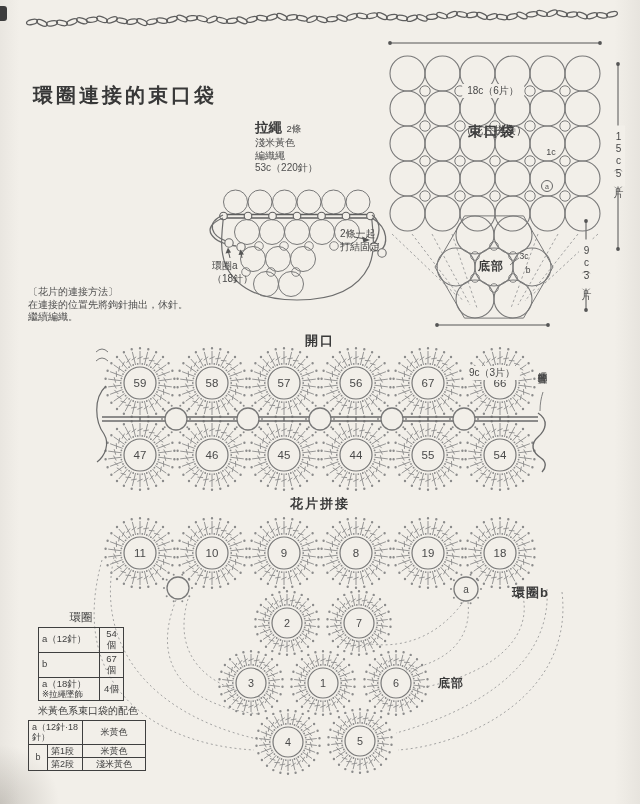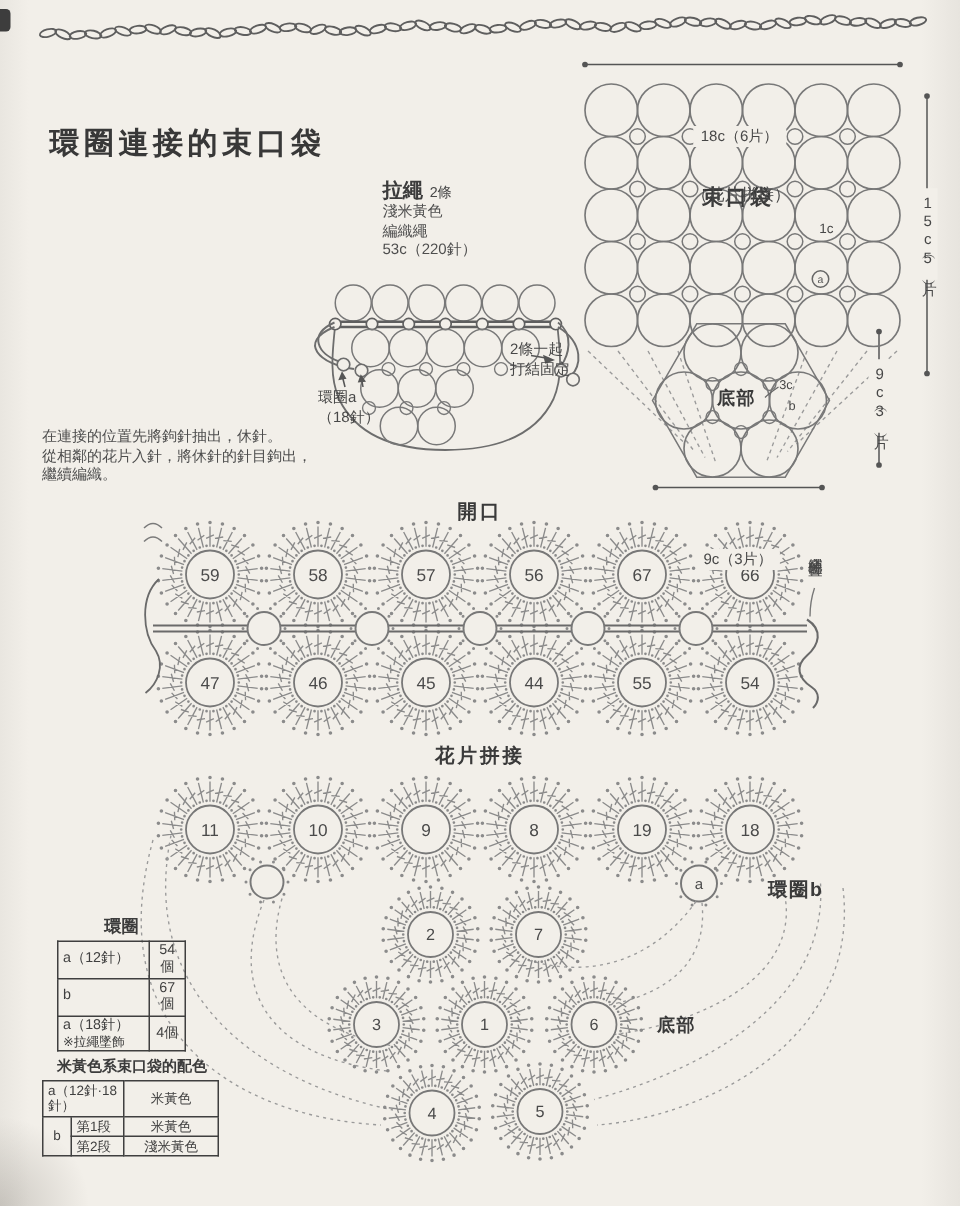--- a/index.html
+++ b/index.html
@@ -11,21 +11,21 @@
   #page::after{content:"";position:absolute;left:0;bottom:0;width:60px;height:60px;
     background:radial-gradient(circle at 0% 100%,rgba(110,104,96,.28),transparent 70%);pointer-events:none;}
   .lbl{position:absolute;white-space:nowrap;color:#474747;}
   .ctr{transform:translate(-50%,-50%);}
   .bold{font-weight:bold;}
   .vtext{writing-mode:vertical-rl;text-orientation:upright;letter-spacing:1px;}
   .bgmask{background:#f2efe9;padding:0 5px;margin-top:48px;}
   .bgmaskv{background:#f2efe9;padding:5px 0;}
   svg{position:absolute;left:0;top:0;}
   .tbl-wrap{position:absolute;}
-  .tbl-title{text-align:center;font-weight:bold;color:#3c3c3c;margin-bottom:2px;}
+  .tbl-title{text-align:center;font-weight:normal;color:#3c3c3c;margin-bottom:2px;}
   table{border-collapse:collapse;background:transparent;}
   td{border:1px solid #3f3f3f;color:#3f3f3f;padding:1px 3px;line-height:1.15;}
   td.c{text-align:center;}
   #title{font-weight:bold;letter-spacing:3px;color:#383838;font-size:20px;}
   .note{font-size:10px;line-height:12.6px;color:#4e4e4e;}
   #corner-mark{position:absolute;left:0;top:6px;width:7px;height:15px;background:#3d3d3d;border-radius:0 3px 3px 0;}
 </style>
 </head>
 <body>
 
@@ -453,22 +453,22 @@
 
   <div class="lbl" style="left:255px;top:118px;">
     <div><span class="bold" style="font-size:13.5px;color:#3c3c3c;">拉繩</span>
          <span style="font-size:9.5px;">2條</span></div>
     <div class="note">淺米黃色</div>
     <div class="note">編織繩</div>
     <div class="note">53c（220針）</div>
   </div>
 
   <div class="lbl" style="left:28px;top:286px;">
+    <div class="note">〔花片的連接方法〕</div>
     <div class="note">在連接的位置先將鉤針抽出，休針。</div>
-    <div class="note">從相鄰的花片入針，將休針的針目鉤出，</div>
     <div class="note">繼續編織。</div>
   </div>
 
   <div class="lbl ctr bgmask" style="left:493px;top:43px;font-size:10px;">18c（6片）</div>
   <div class="lbl ctr bgmaskv vtext" style="left:618px;top:156px;font-size:10px;">15c（5片）</div>
   <div class="lbl ctr bgmaskv vtext" style="left:586px;top:264px;font-size:10px;">9c（3片）</div>
   <div class="lbl ctr bgmask" style="left:492px;top:325px;font-size:10px;">9c（3片）</div>
 
   <div class="lbl ctr bold" style="left:492px;top:97px;font-size:14px;letter-spacing:2px;color:#3a3a3a;margin-top:35px;">束口袋</div>
   <div class="lbl ctr" style="left:494px;top:130px;font-size:11px;">（花片拼接）</div>

